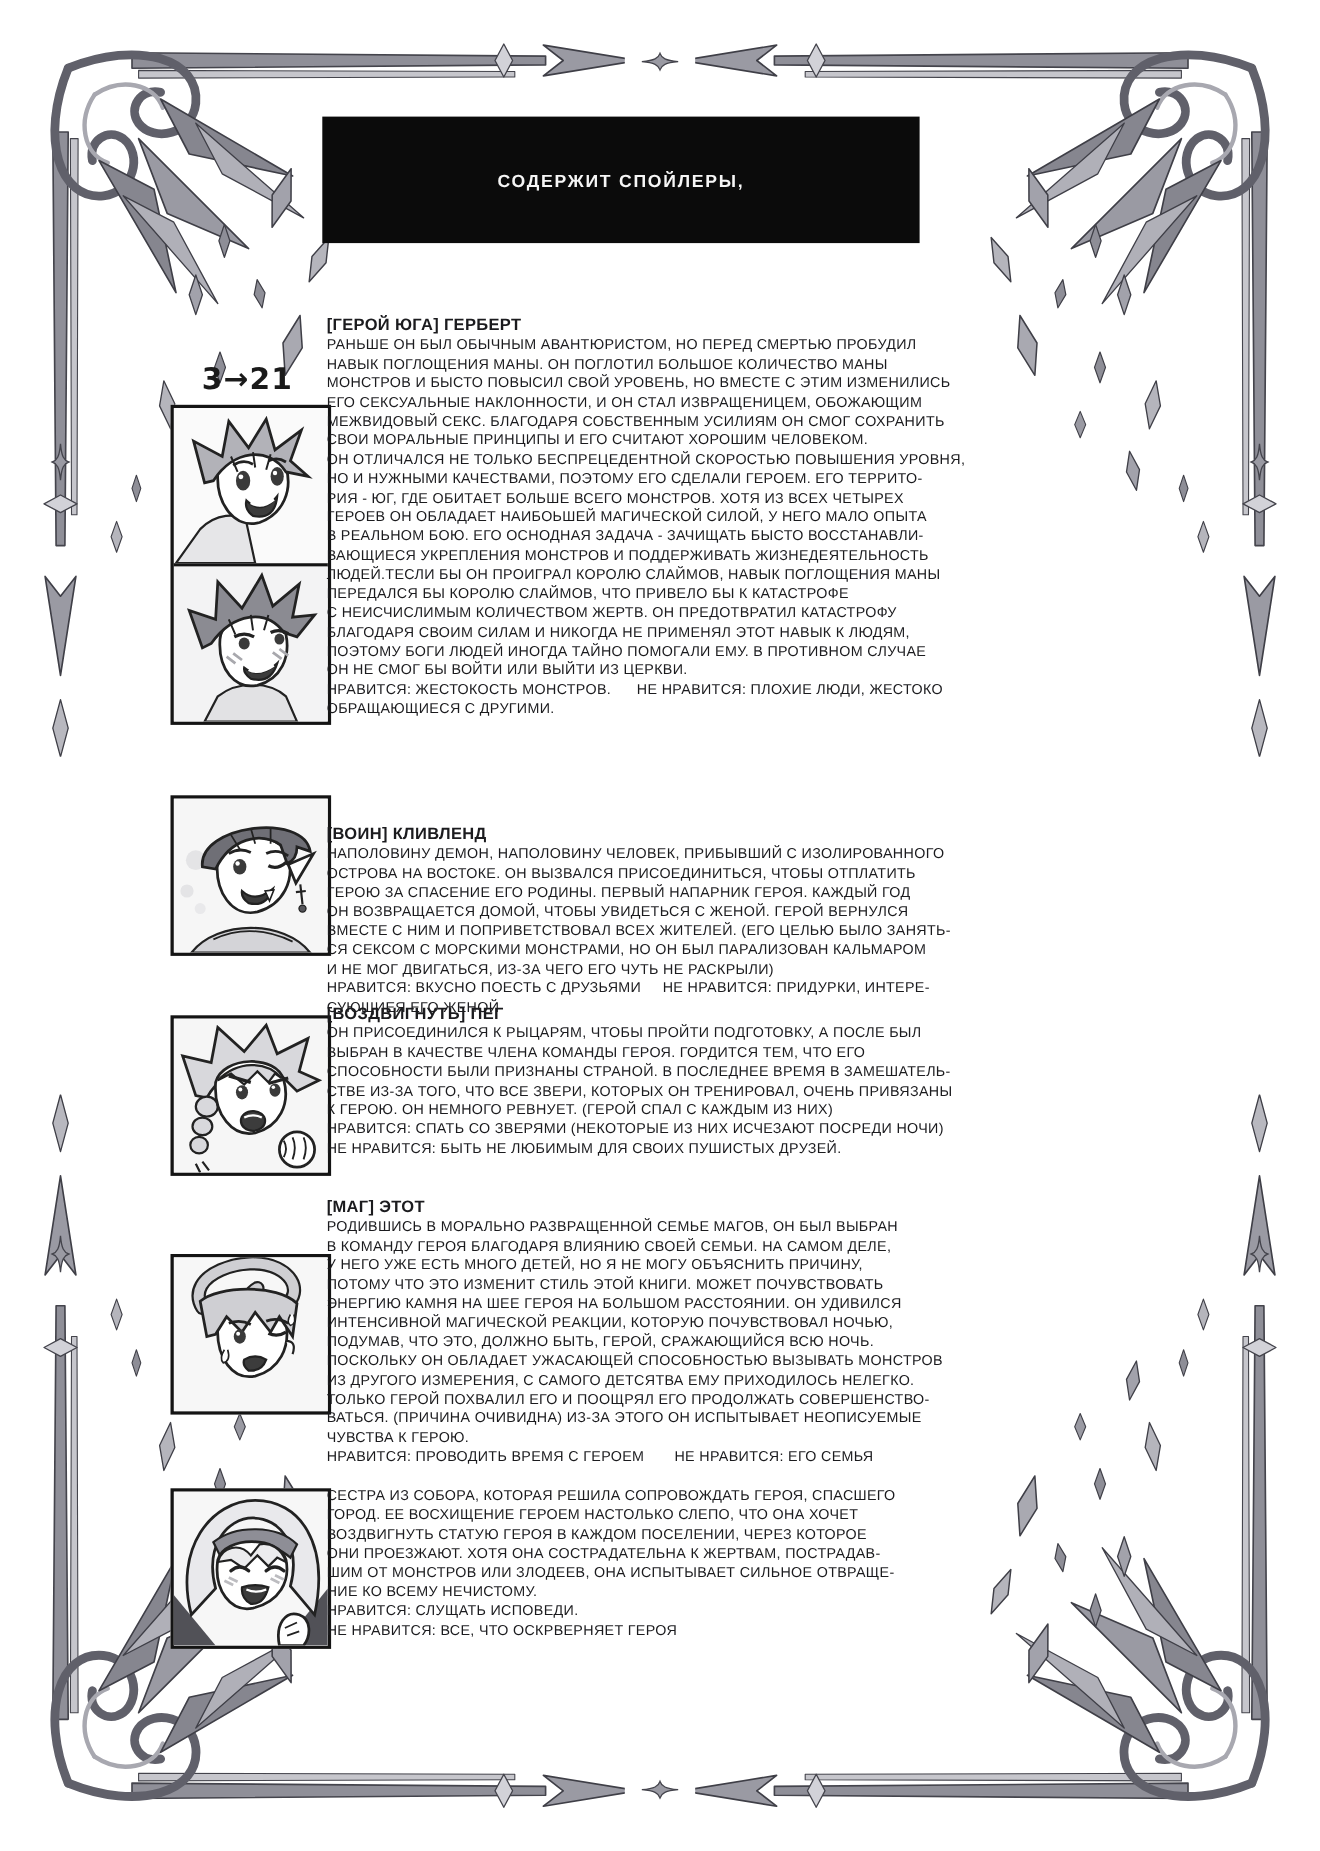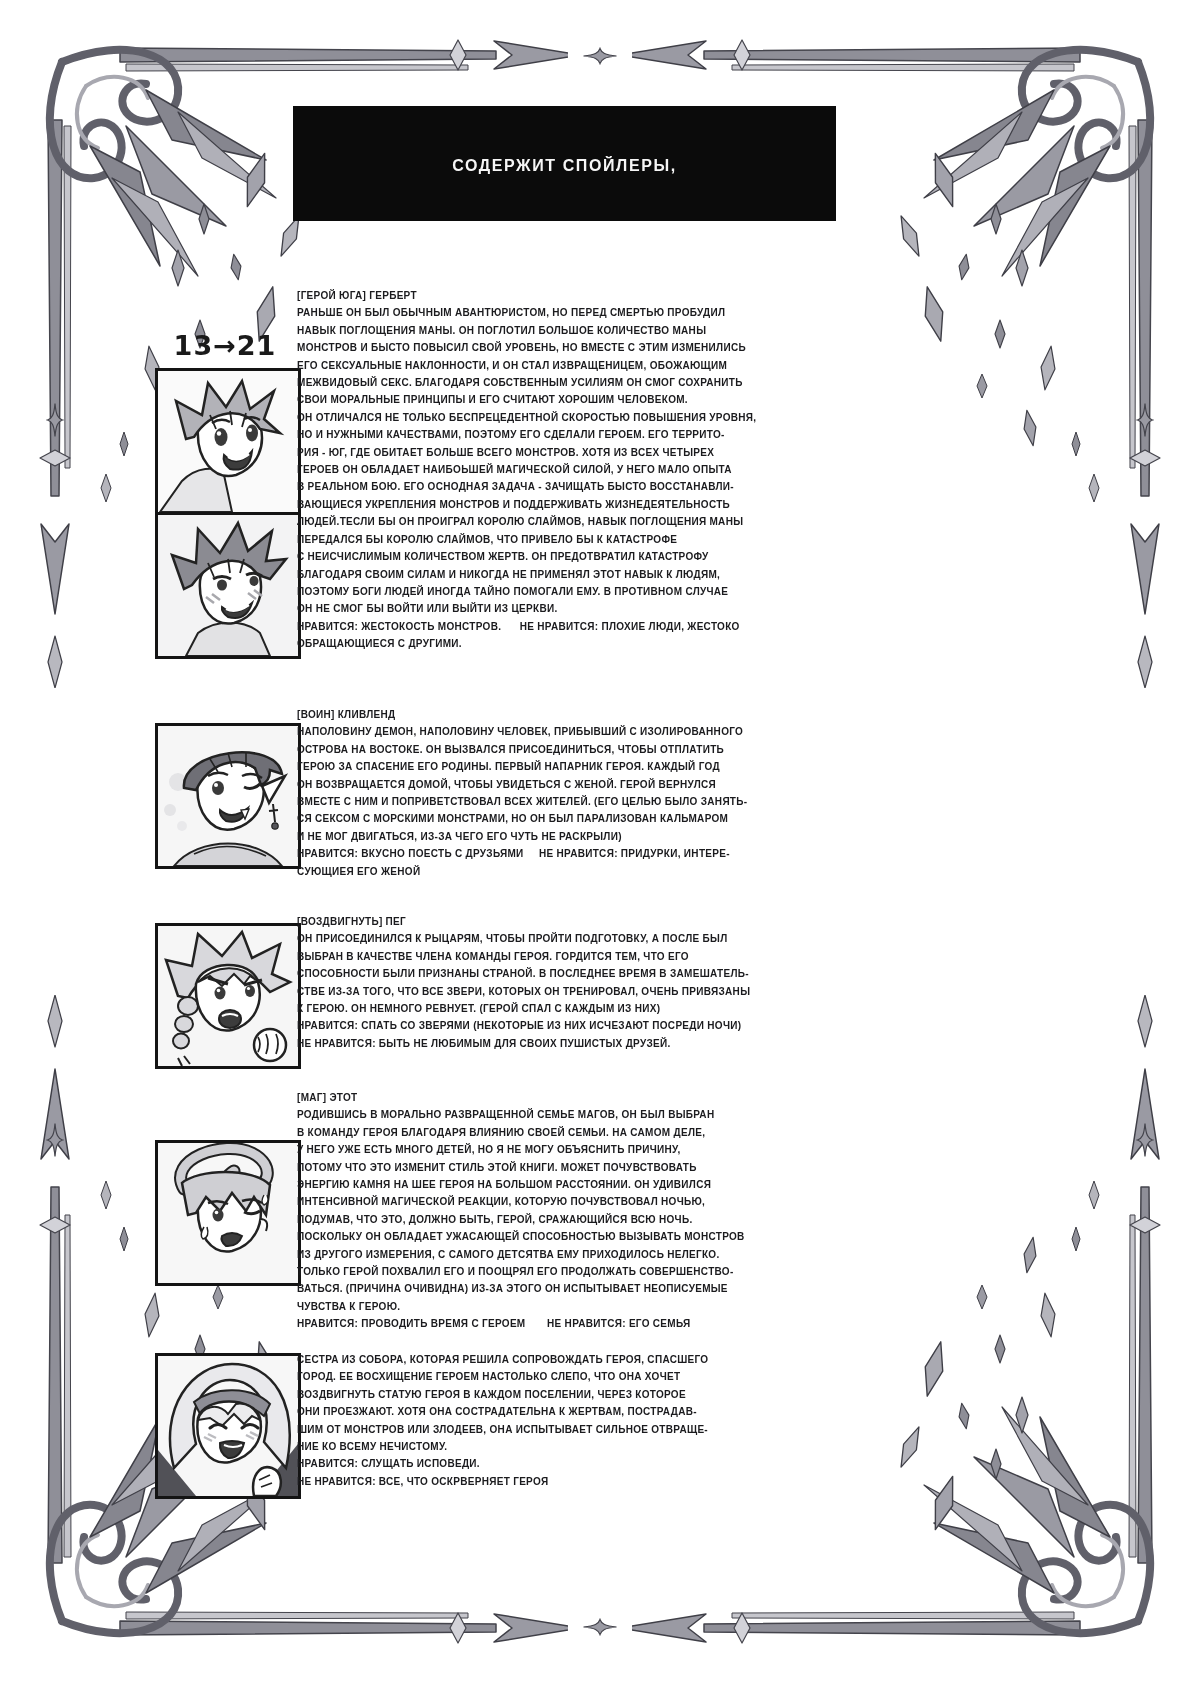--- a/index.html
+++ b/index.html
@@ -22,25 +22,25 @@
     background:#0b0b0b;display:flex;flex-direction:column;
     align-items:center;justify-content:center;padding-top:4px;box-sizing:border-box;
   }
   .banner div{
     color:#f6f6f6;font-size:16px;font-weight:bold;letter-spacing:1.6px;
     line-height:24px;white-space:nowrap;
   }
   
   .section{position:absolute;left:297px;width:766px;}
   .sec-title{
-    font-size:10px;font-weight:bold;letter-spacing:0.3px;line-height:17.4px;
+    font-size:15px;font-weight:bold;letter-spacing:0.3px;line-height:17.4px;
     white-space:pre;
   }
   .sec-body{
-    font-size:10px;font-weight:bold;letter-spacing:0.3px;line-height:17.4px;
+    font-size:13px;font-weight:normal;letter-spacing:0.3px;line-height:17.4px;
     white-space:pre-wrap;
   }
   
   .portrait{
     position:absolute;border:3px solid #141414;background:#fff;line-height:0;
   }
   .portrait svg{display:block;}
   .p-divider{height:3px;background:#141414;}
   .age-label{
     position:absolute;left:155px;top:330px;width:140px;text-align:center;
@@ -121,21 +121,21 @@
     <path d="M9,1.5 C10,13 12,16.5 16.5,18 C12,19.5 10,23 9,34.5 C8,23 6,19.5 1.5,18 C6,16.5 8,13 9,1.5 Z" fill="#9a9aa3" stroke="#44444c" stroke-width="1.2"></path>
   </svg>
   <svg class="mid-sparkle" style="left:1136px;top:1122px;" width="18" height="36" viewBox="0 0 18 36">
     <path d="M9,1.5 C10,13 12,16.5 16.5,18 C12,19.5 10,23 9,34.5 C8,23 6,19.5 1.5,18 C6,16.5 8,13 9,1.5 Z" fill="#9a9aa3" stroke="#44444c" stroke-width="1.2"></path>
   </svg>
 
   <div class="banner">
     <div>СОДЕРЖИТ СПОЙЛЕРЫ,</div>
   </div>
 
-  <div class="age-label">13→21</div>
+  <div class="age-label">3→21</div>
 
   <div class="portrait" style="left:155px;top:368px;width:140px;">
     <svg viewBox="0 0 140 141" width="140" height="141">
       <rect width="140" height="141" fill="#fafafa"></rect>
       <path d="M2,141 L24,110 C38,96 58,94 66,104 L74,141 Z" fill="#e6e6e8" stroke="#222" stroke-width="2"></path>
       <path d="M40,58 C44,34 94,30 102,54 C108,74 100,96 78,104 C56,110 38,88 40,58 Z" fill="#fff" stroke="#222" stroke-width="2.5"></path>
       <path d="M28,68 L18,30 L44,44 L50,12 L68,36 L84,10 L92,38 L116,20 L106,48 L122,62 L102,58 C86,34 54,38 36,66 Z" fill="#b2b2b8" stroke="#222" stroke-width="2.5"></path>
       <path d="M52,44 L58,58 M72,40 L74,54 M88,42 L84,56" stroke="#222" stroke-width="1.8" fill="none"></path>
       <path d="M54,52 Q63,46 72,51 M86,48 Q94,44 102,49" stroke="#222" stroke-width="2.5" fill="none"></path>
       <ellipse cx="63" cy="66" rx="6.5" ry="9" fill="#3a3a3a"></ellipse>
@@ -203,21 +203,21 @@
       <path d="M50,50 Q60,44 70,49" stroke="#222" stroke-width="2.5" fill="none"></path>
       <ellipse cx="60" cy="62" rx="6" ry="7" fill="#3a3a3a"></ellipse>
       <circle cx="58" cy="59" r="2" fill="#fff"></circle>
       <path d="M84,50 Q94,45 104,52" stroke="#222" stroke-width="2.5" fill="none"></path>
       <path d="M86,61 Q94,65 102,58" stroke="#222" stroke-width="3" fill="none"></path>
       <path d="M62,84 Q74,95 90,82 Q84,99 68,95 Q61,90 62,84 Z" fill="#3c3c3c" stroke="#222" stroke-width="2"></path>
       <path d="M83,84 L87,93 L91,83 Z" fill="#fff" stroke="#222" stroke-width="1.4"></path>
     </svg>
   </div>
 
-  <div class="section" style="top:706px;">
+  <div class="section" style="top:750px;">
     <div class="sec-title">[ВОИН] КЛИВЛЕНД</div>
     <div class="sec-body">НАПОЛОВИНУ ДЕМОН, НАПОЛОВИНУ ЧЕЛОВЕК, ПРИБЫВШИЙ С ИЗОЛИРОВАННОГО
 ОСТРОВА НА ВОСТОКЕ. ОН ВЫЗВАЛСЯ ПРИСОЕДИНИТЬСЯ, ЧТОБЫ ОТПЛАТИТЬ
 ГЕРОЮ ЗА СПАСЕНИЕ ЕГО РОДИНЫ. ПЕРВЫЙ НАПАРНИК ГЕРОЯ. КАЖДЫЙ ГОД
 ОН ВОЗВРАЩАЕТСЯ ДОМОЙ, ЧТОБЫ УВИДЕТЬСЯ С ЖЕНОЙ. ГЕРОЙ ВЕРНУЛСЯ
 ВМЕСТЕ С НИМ И ПОПРИВЕТСТВОВАЛ ВСЕХ ЖИТЕЛЕЙ. (ЕГО ЦЕЛЬЮ БЫЛО ЗАНЯТЬ-
 СЯ СЕКСОМ С МОРСКИМИ МОНСТРАМИ, НО ОН БЫЛ ПАРАЛИЗОВАН КАЛЬМАРОМ
 И НЕ МОГ ДВИГАТЬСЯ, ИЗ-ЗА ЧЕГО ЕГО ЧУТЬ НЕ РАСКРЫЛИ)
 НРАВИТСЯ: ВКУСНО ПОЕСТЬ С ДРУЗЬЯМИ     НЕ НРАВИТСЯ: ПРИДУРКИ, ИНТЕРЕ-
 СУЮЩИЕЯ ЕГО ЖЕНОЙ</div>

